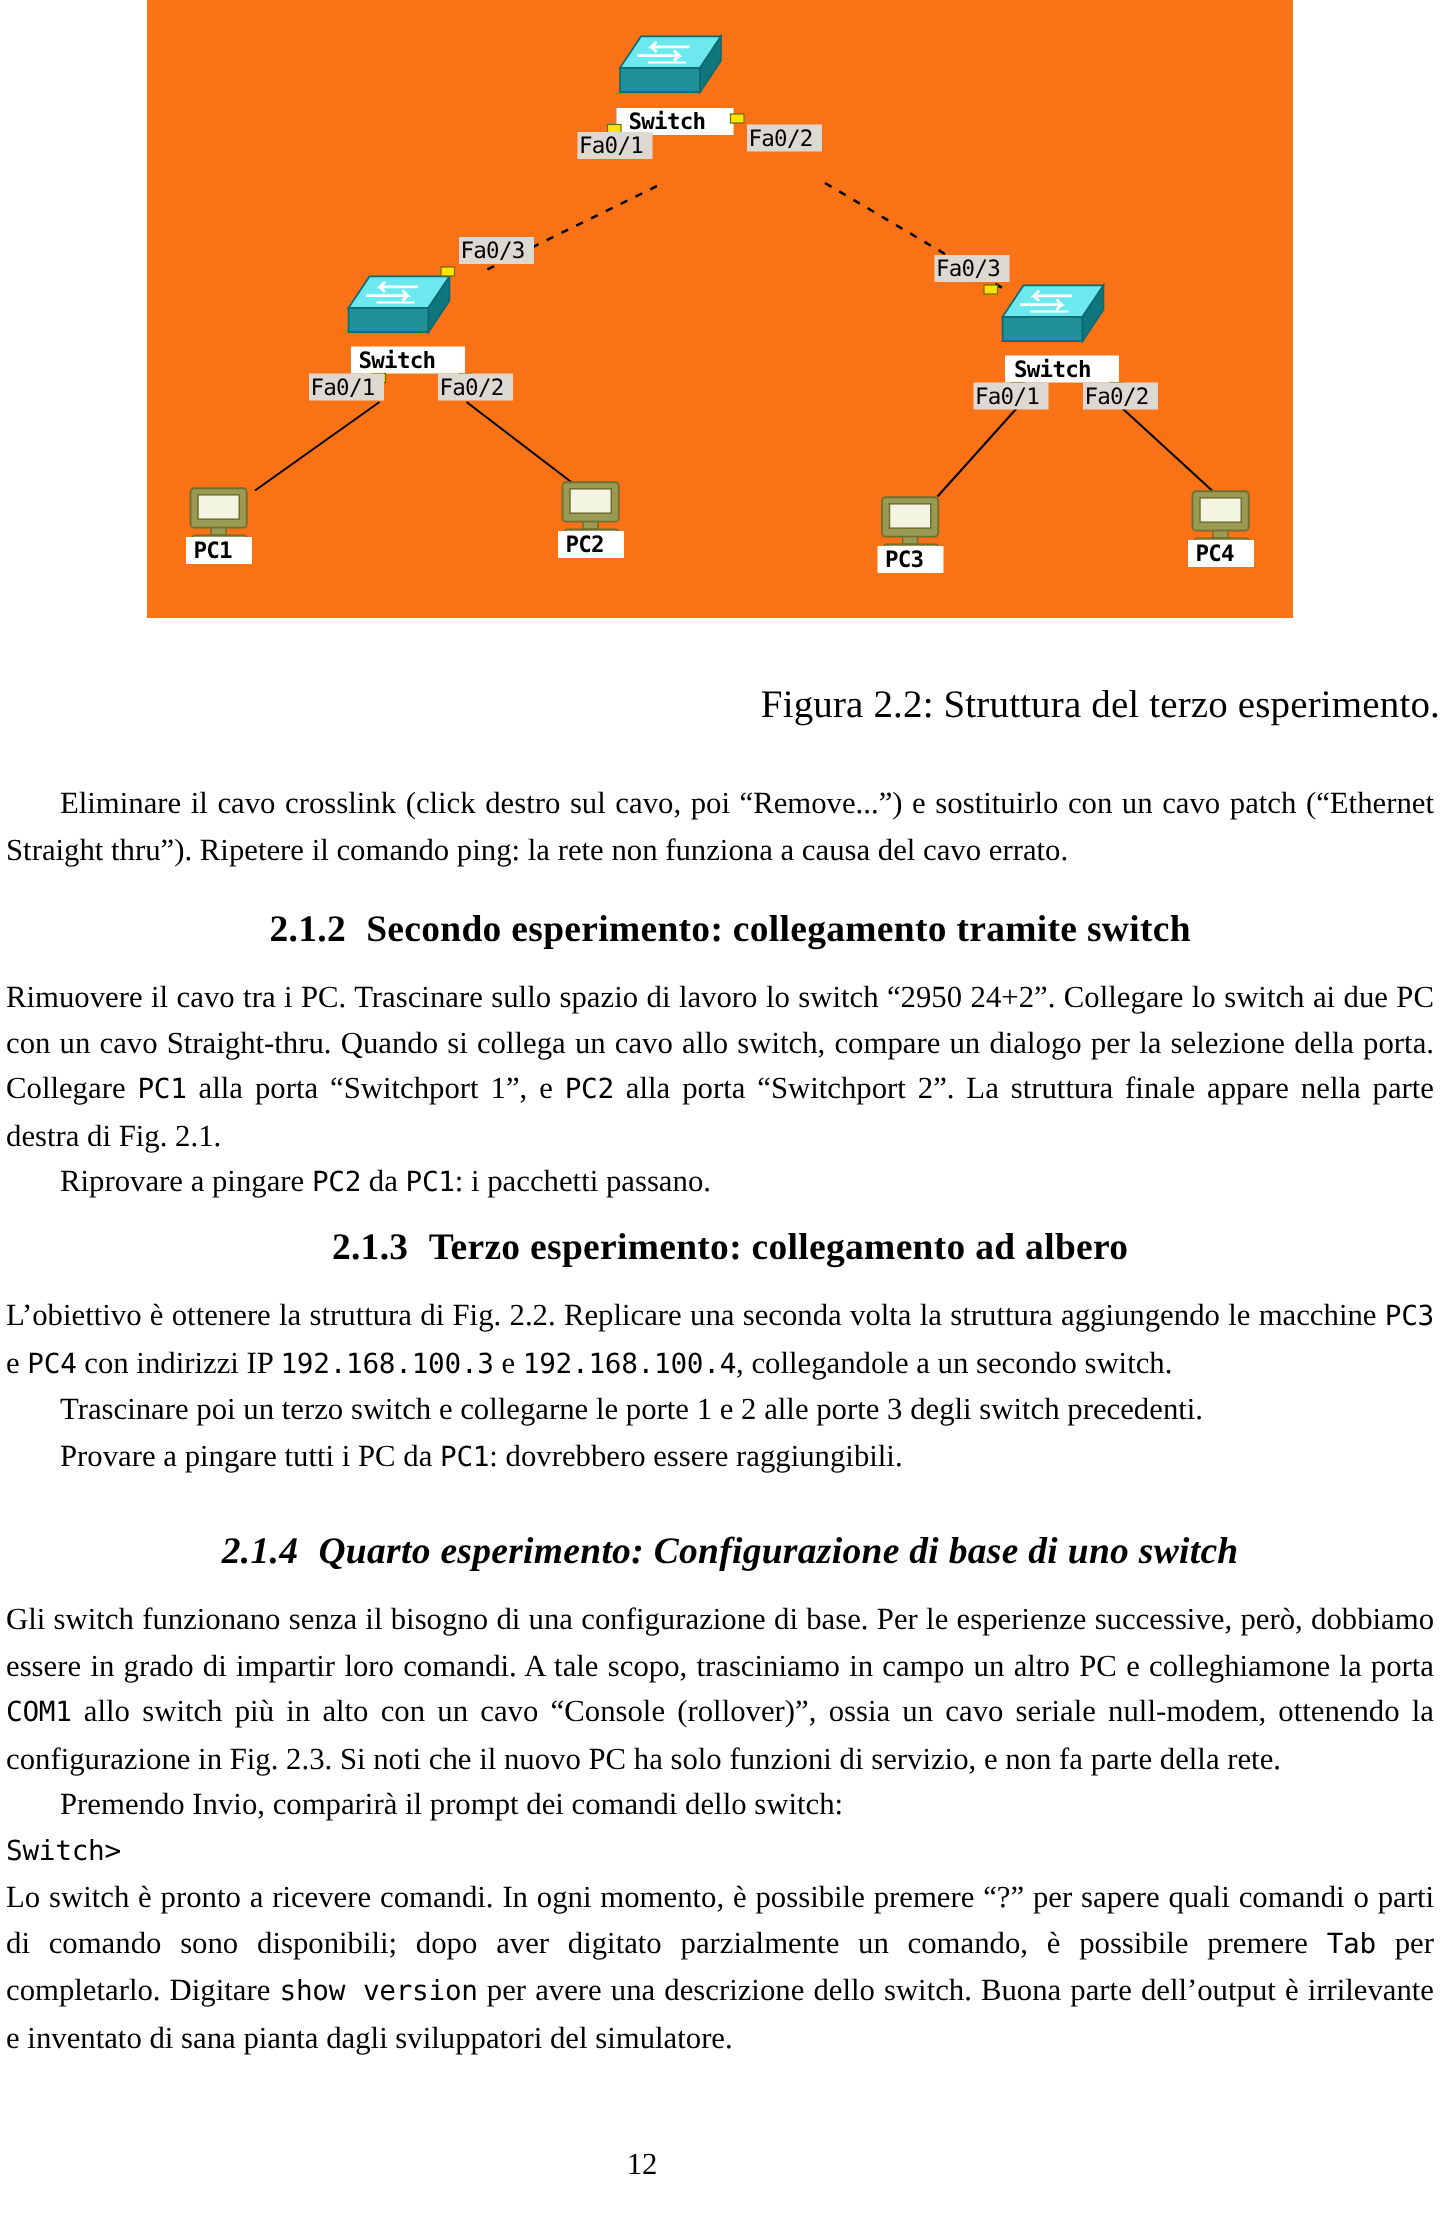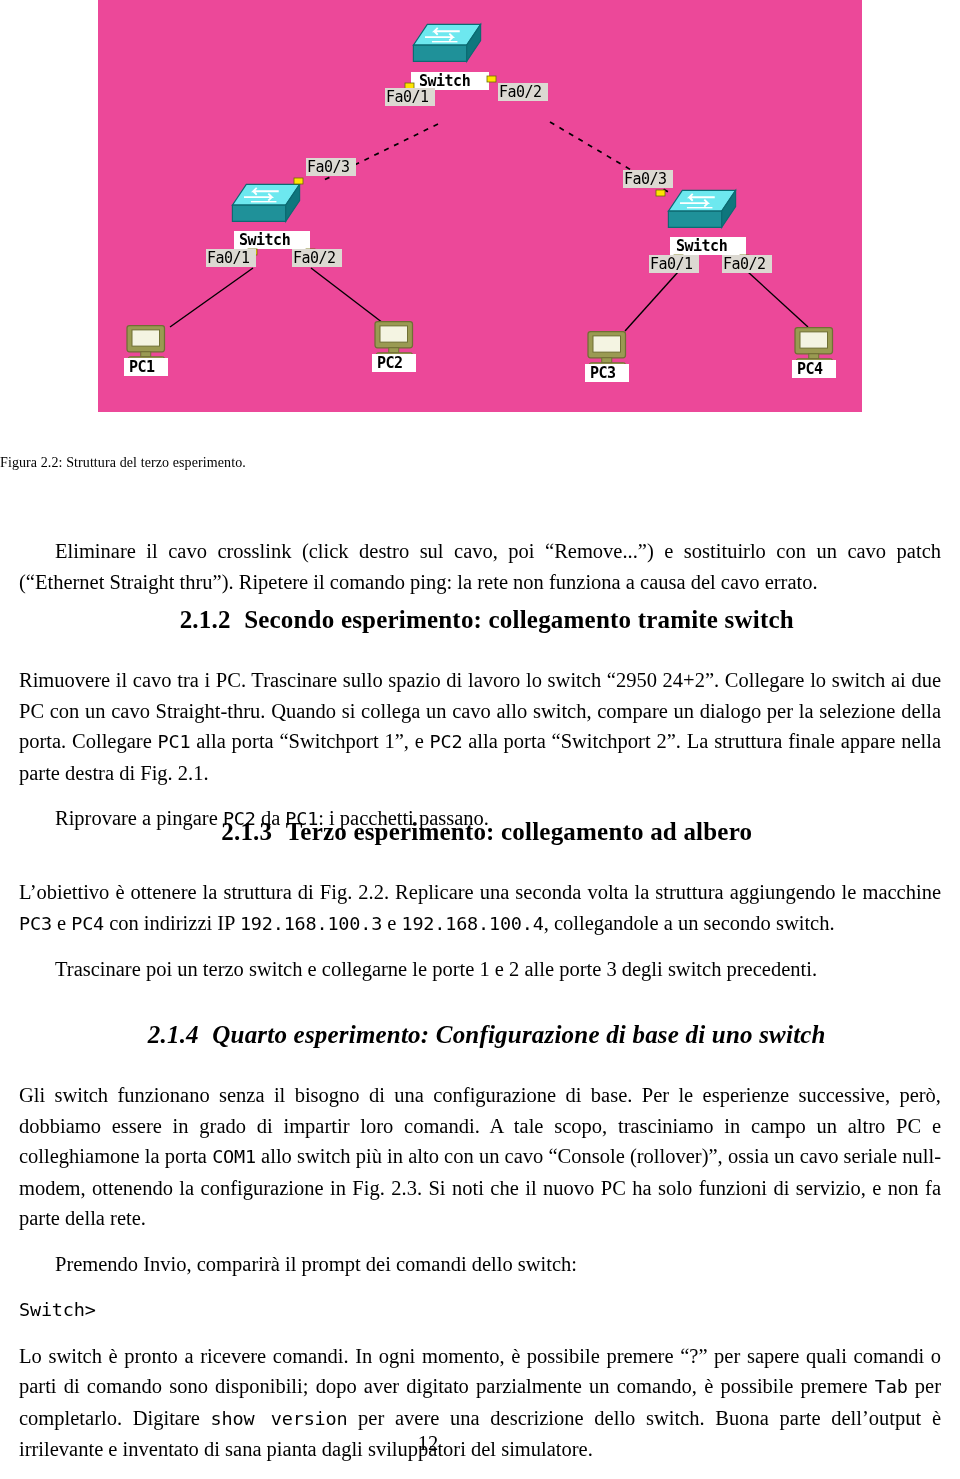--- a/index.html
+++ b/index.html
@@ -16,21 +16,21 @@
     overflow: hidden;
   }
 
   
   #figure-block {
     position: absolute;
     left: 98px;
     top: 0px;
     width: 764px;
     height: 412px;
-    background: #ec4899;
+    background: #f97316;
   }
   #figure-svg { display: block; }
 
   .dev-label {
     font-family: "DejaVu Sans Mono", "Liberation Mono", monospace;
     font-size: 15px;
     font-weight: bold;
     fill: #000;
     letter-spacing: -0.5px;
   }
@@ -40,36 +40,36 @@
     fill: #000;
     letter-spacing: -0.5px;
   }
 
   
   #figure-caption {
     position: absolute;
     left: 0;
     top: 455px;
     width: 960px;
-    text-align: left;
-    font-size: 14px;
+    text-align: right;
+    font-size: 26px;
     letter-spacing: 0.1px;
   }
 
   
   .doc-text {
     position: absolute;
     left: 4px;
     width: 952px;
     font-size: 20.5px;
     line-height: 30.5px;
     text-align: justify;
     text-justify: inter-word;
   }
-  .doc-text p { margin: 15px; }
+  .doc-text p { margin: 0; }
   .indent { text-indent: 36px; }
 
   h2.section {
     position: absolute;
     left: 4px;
     width: 952px;
     margin: 0;
     font-size: 25px;
     font-weight: bold;
     line-height: 30px;
@@ -254,20 +254,21 @@
   <p class="indent"><span>Riprovare a pingare </span><code class="mono">PC2</code><span> da </span><code class="mono">PC1</code><span>: i pacchetti passano.</span></p>
 </div>
 
 <h2 class="section" id="head-213">
   <span class="num">2.1.3</span><span>Terzo esperimento: collegamento ad albero</span>
 </h2>
 
 <div class="doc-text" id="para-3">
   <p><span>L’obiettivo è ottenere la struttura di Fig. 2.2. Replicare una seconda volta la struttura aggiungendo le macchine </span><code class="mono">PC3</code><span> e </span><code class="mono">PC4</code><span> con indirizzi IP </span><code class="mono">192.168.100.3</code><span> e </span><code class="mono">192.168.100.4</code><span>, collegandole a un secondo switch.</span></p>
   <p class="indent"><span>Trascinare poi un terzo switch e collegarne le porte 1 e  2 alle porte 3 degli switch precedenti.</span></p>
+  <p class="indent"><span>Provare a pingare tutti i PC da </span><code class="mono">PC1</code><span>: dovrebbero essere raggiungibili.</span></p>
 </div>
 
 <h2 class="section" id="head-214">
   <span class="num">2.1.4</span><span>Quarto esperimento: Configurazione di base di uno switch</span>
 </h2>
 
 <div class="doc-text" id="para-4">
   <p><span>Gli switch funzionano senza il bisogno di una configurazione di base. Per le esperienze successive, però, dobbiamo essere in grado di impartir loro comandi. A tale scopo, trasciniamo in campo un altro PC e colleghiamone la porta </span><code class="mono">COM1</code><span> allo switch più in alto con un cavo “Console (rollover)”, ossia un cavo seriale null-modem, ottenendo la configurazione in Fig. 2.3. Si noti che il nuovo PC ha solo funzioni di servizio, e non fa parte della rete.</span></p>
   <p class="indent"><span>Premendo Invio, comparirà il prompt dei comandi dello switch:</span></p>
   <p><code class="mono">Switch&gt;</code></p>

